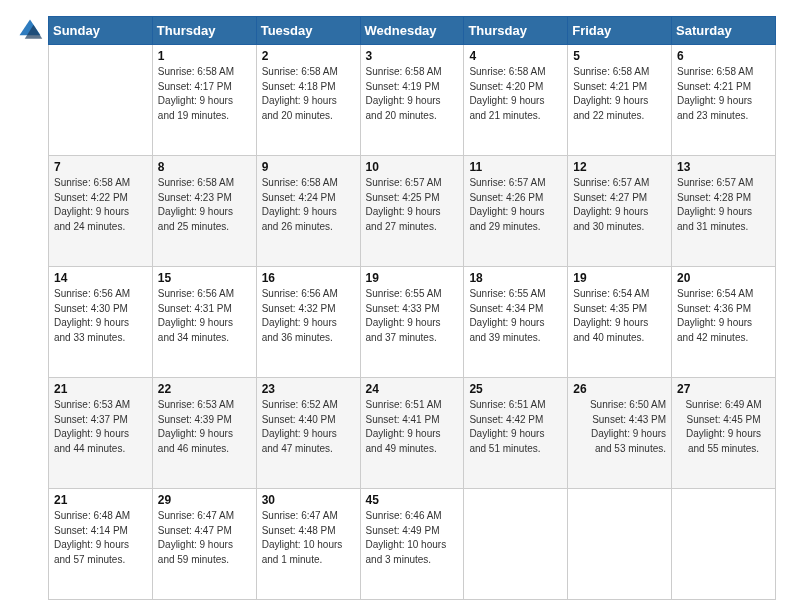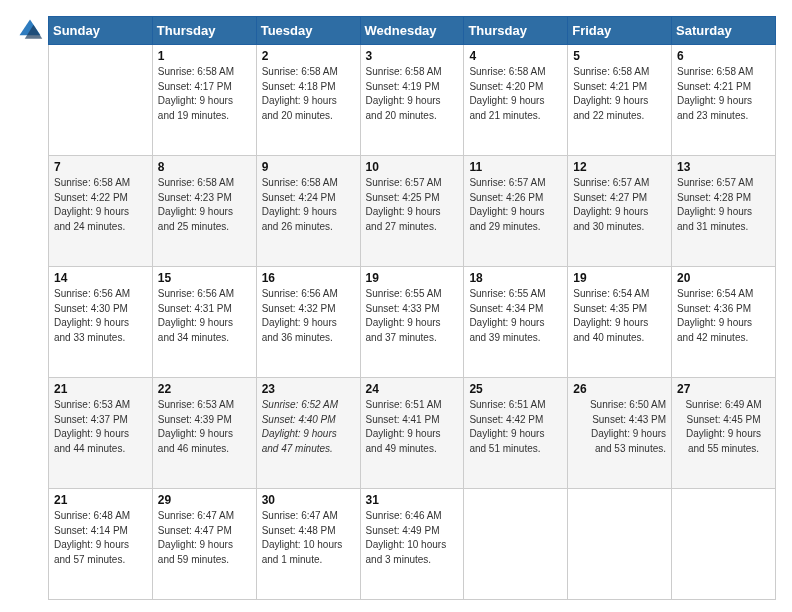--- a/index.html
+++ b/index.html
@@ -288,21 +288,21 @@
           </td>
           <td>
             <span class="day-number">22</span>
             <div class="cell-text" style="white-space: pre-line;">Sunrise: 6:53 AM
 Sunset: 4:39 PM
 Daylight: 9 hours
 and 46 minutes.</div>
           </td>
           <td>
             <span class="day-number">23</span>
-            <div class="cell-text" style="white-space: pre-line; font-style: italic;">Sunrise: 6:52 AM
+            <div class="cell-text" style="white-space: pre-line;">Sunrise: 6:52 AM
 Sunset: 4:40 PM
 Daylight: 9 hours
 and 47 minutes.</div>
           </td>
           <td>
             <span class="day-number">24</span>
             <div class="cell-text" style="white-space: pre-line;">Sunrise: 6:51 AM
 Sunset: 4:41 PM
 Daylight: 9 hours
 and 49 minutes.</div>
@@ -345,21 +345,21 @@
 and 59 minutes.</div>
           </td>
           <td>
             <span class="day-number">30</span>
             <div class="cell-text" style="white-space: pre-line;">Sunrise: 6:47 AM
 Sunset: 4:48 PM
 Daylight: 10 hours
 and 1 minute.</div>
           </td>
           <td>
-            <span class="day-number">31</span>
+            <span class="day-number">45</span>
             <div class="cell-text" style="white-space: pre-line;">Sunrise: 6:46 AM
 Sunset: 4:49 PM
 Daylight: 10 hours
 and 3 minutes.</div>
           </td>
           <td class="empty-cell"></td>
           <td class="empty-cell"></td>
           <td class="empty-cell"></td>
         </tr>
       </tbody>

